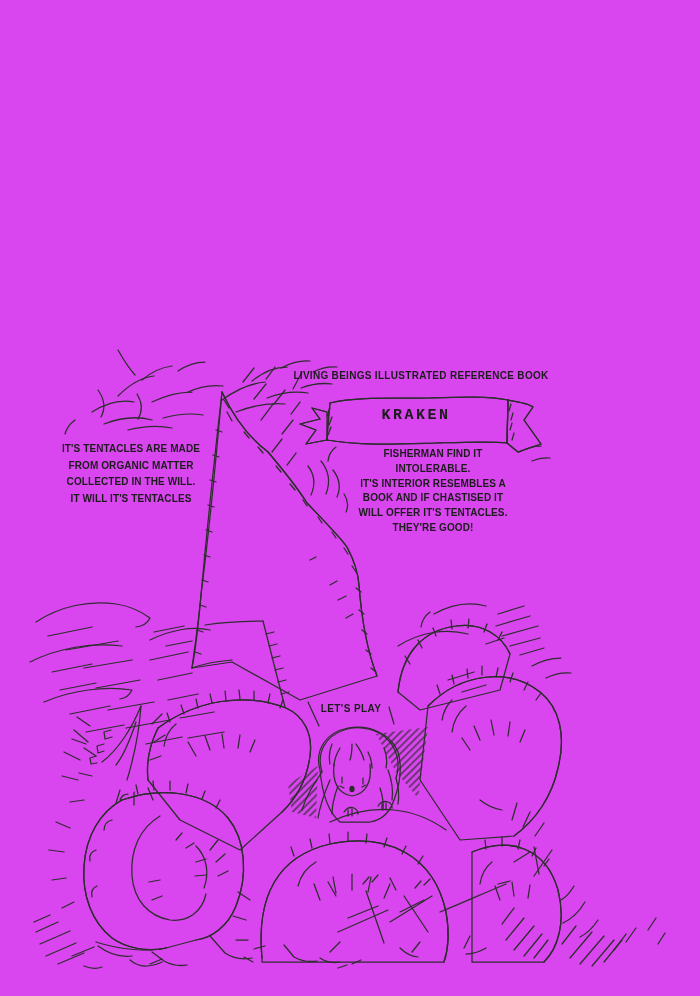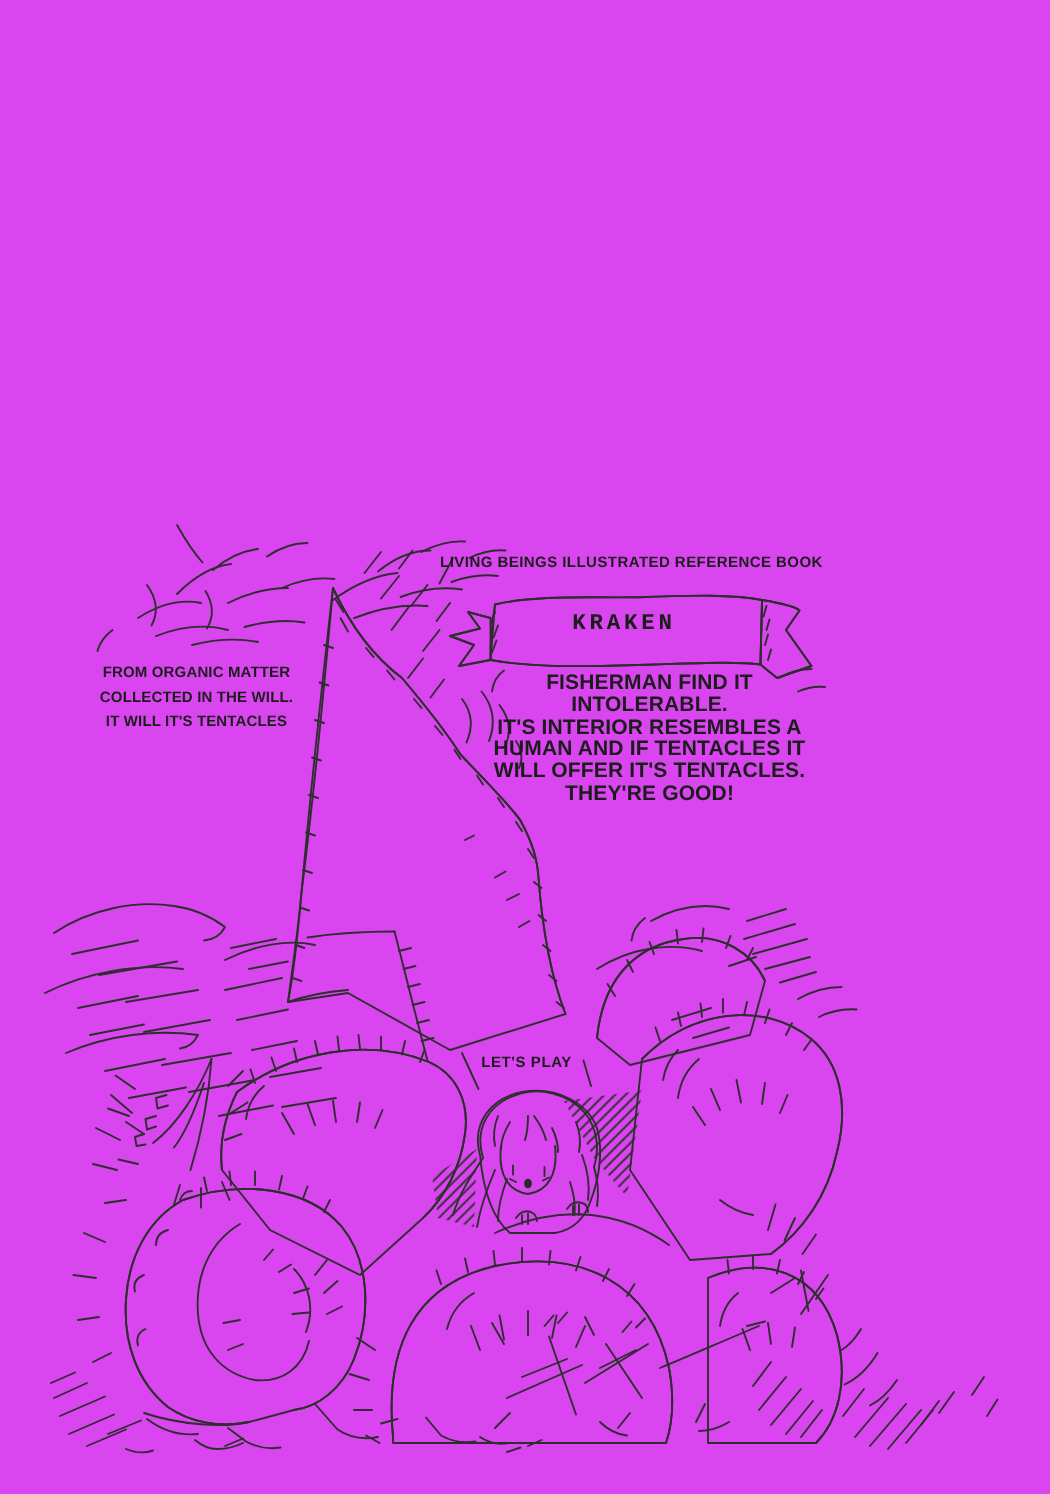--- a/index.html
+++ b/index.html
@@ -12,21 +12,21 @@
   .md{stroke:#3a3a3a;stroke-width:1.5;}
   .t2{stroke-width:1.7;}
   .dk{stroke:#1f1f1f;stroke-width:2.6;}
   .sfx{stroke:#151515;stroke-width:4.2;}
   .sfx3{stroke:#151515;stroke-width:3;}
   .hatchfill{fill:url(#hatch);stroke:none;}
   .comic{position:absolute;color:#1c1c1c;font-weight:700;text-align:center;line-height:1.25;}
   .header-label{left:271px;top:370px;width:300px;font-size:10px;letter-spacing:.3px;}
   .kraken{left:340px;top:407px;width:152px;font-size:15px;letter-spacing:2.5px;font-family:Liberation Mono, monospace;}
   .cap-left{left:40px;top:441px;width:182px;font-size:10px;line-height:16.6px;letter-spacing:.1px;}
-  .cap-right{left:323px;top:447px;width:220px;font-size:14px;line-height:14.8px;letter-spacing:.1px;}
+  .cap-right{left:323px;top:447px;width:220px;font-size:10px;line-height:14.8px;letter-spacing:.1px;}
   .lets-play{left:311px;top:703px;width:80px;font-size:10px;letter-spacing:.4px;text-align:center;}
   .visually-hidden{position:absolute;width:1px;height:1px;overflow:hidden;clip:rect(0 0 0 0);white-space:nowrap;}
 </style>
 </head>
 <body>
 
 <div class="page">
 
 <svg width="700" height="996" viewBox="0 0 700 996">
   <defs>
@@ -419,30 +419,31 @@
         <path class="lt" d="M352 964 l9 -4"></path>
     <path class="lt" d="M150 964 l12 -5"></path>
   </g>
 </svg>
 
   <div class="comic header-label">LIVING BEINGS ILLUSTRATED REFERENCE BOOK</div>
 
   <div class="comic kraken">KRAKEN</div>
 
   <div class="comic cap-left">
+    <div>IT'S TENTACLES ARE MADE</div>
     <div>FROM ORGANIC MATTER</div>
     <div>COLLECTED IN THE WILL.</div>
     <div>IT WILL IT'S TENTACLES</div>
   </div>
 
   <div class="comic cap-right">
     <div>FISHERMAN FIND IT</div>
     <div>INTOLERABLE.</div>
     <div>IT'S INTERIOR RESEMBLES A</div>
-    <div>HUMAN AND IF TENTACLES IT</div>
+    <div>BOOK AND IF CHASTISED IT</div>
     <div>WILL OFFER IT'S TENTACLES.</div>
     <div>THEY'RE GOOD!</div>
   </div>
 
   <div class="comic lets-play">LET'S PLAY</div>
 
   <span class="visually-hidden">ギギー</span>
 </div>
 
 </body></html>

